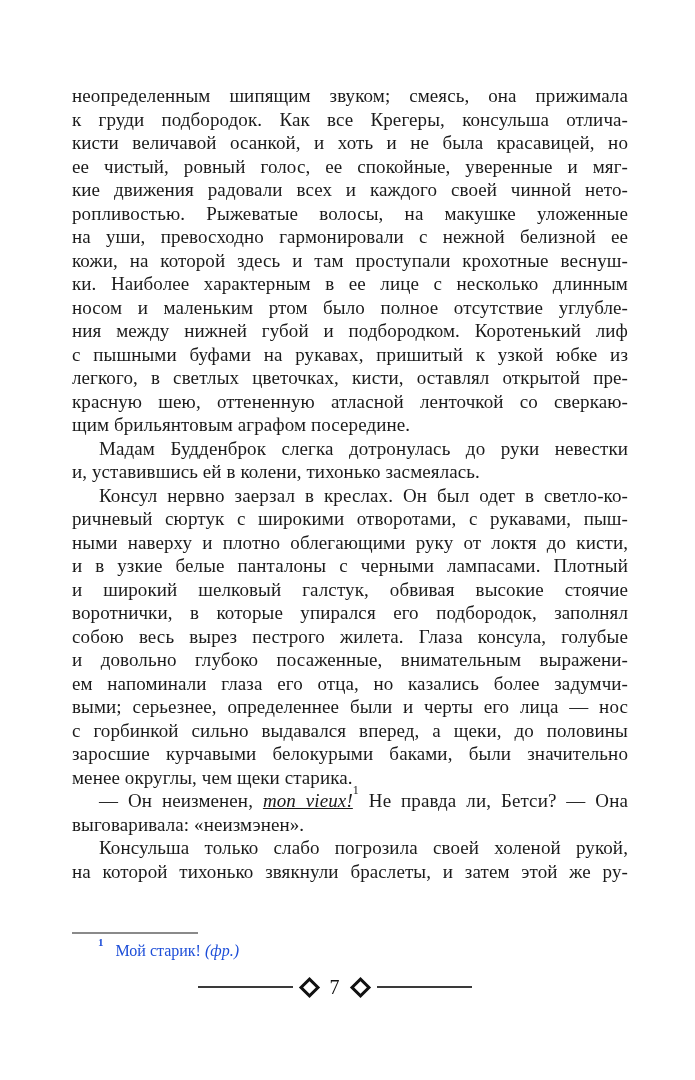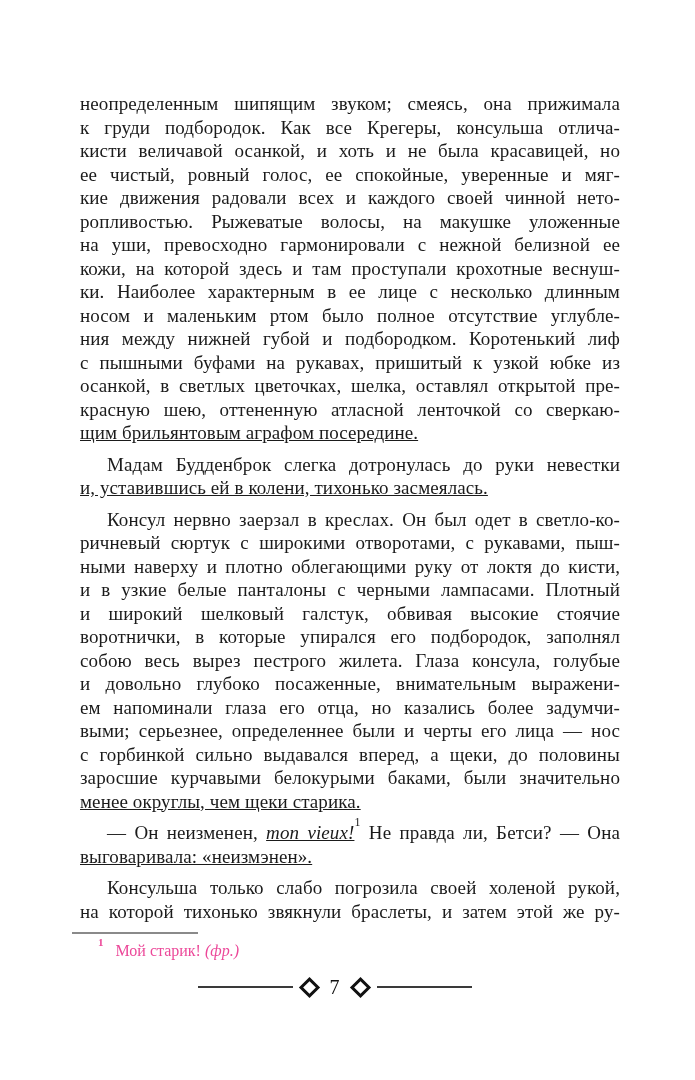--- a/index.html
+++ b/index.html
@@ -18,27 +18,27 @@
   }
   .text-column {
     position: absolute;
     left: 72px;
     top: 84px;
     width: 556px;
     font-size: 19px;
     line-height: 23.5px;
     letter-spacing: 0.1px;
   }
-  .para { margin: 8px; padding: 0; }
+  .para { margin: 0; padding: 0; }
   .line {
     text-align: justify;
     text-align-last: justify;
     white-space: normal;
   }
-  .line.last { text-align-last: left; text-decoration: underline; }
+  .line.last { text-align-last: left; }
   .line.ind { text-indent: 27px; }
   .line i { font-style: italic; text-decoration: underline; }
   .line sup {
     font-size: 12px;
     line-height: 0;
     position: relative;
     top: -6px;
   }
   .footnote {
     position: absolute;
@@ -49,21 +49,21 @@
   .footnote-rule {
     width: 126px;
     height: 2px;
     background: #8a8a8a;
     margin-bottom: 7px;
   }
   .footnote-line {
     padding-left: 26px;
     font-size: 16px;
     line-height: 20px;
-    color: #ec4899;
+    color: #1d4ed8;
   }
   .footnote-line sup {
     font-size: 11px;
     font-weight: bold;
     line-height: 0;
     position: relative;
     top: -4px;
     margin-right: 12px;
   }
   .footnote-line i { font-style: italic; }
@@ -110,21 +110,21 @@
         <div class="line"><span>кисти величавой осанкой, и хоть и не была красавицей, но</span></div>
         <div class="line"><span>ее чистый, ровный голос, ее спокойные, уверенные и мяг-</span></div>
         <div class="line"><span>кие движения радовали всех и каждого своей чинной нето-</span></div>
         <div class="line"><span>ропливостью. Рыжеватые волосы, на макушке уложенные</span></div>
         <div class="line"><span>на уши, превосходно гармонировали с нежной белизной ее</span></div>
         <div class="line"><span>кожи, на которой здесь и там проступали крохотные веснуш-</span></div>
         <div class="line"><span>ки. Наиболее характерным в ее лице с несколько длинным</span></div>
         <div class="line"><span>носом и маленьким ртом было полное отсутствие углубле-</span></div>
         <div class="line"><span>ния между нижней губой и подбородком. Коротенький лиф</span></div>
         <div class="line"><span>с пышными буфами на рукавах, пришитый к узкой юбке из</span></div>
-        <div class="line"><span>осанкой, в светлых цветочках, шелка, оставлял открытой пре-</span></div>
+        <div class="line"><span>легкого, в светлых цветочках, кисти, оставлял открытой пре-</span></div>
         <div class="line"><span>красную шею, оттененную атласной ленточкой со сверкаю-</span></div>
         <div class="line last"><span>щим брильянтовым аграфом посередине.</span></div>
       </div>
       <div class="para">
         <div class="line ind"><span>Мадам Будденброк слегка дотронулась до руки невестки</span></div>
         <div class="line last"><span>и, уставившись ей в колени, тихонько засмеялась.</span></div>
       </div>
       <div class="para">
         <div class="line ind"><span>Консул нервно заерзал в креслах. Он был одет в светло-ко-</span></div>
         <div class="line"><span>ричневый сюртук с широкими отворотами, с рукавами, пыш-</span></div>

